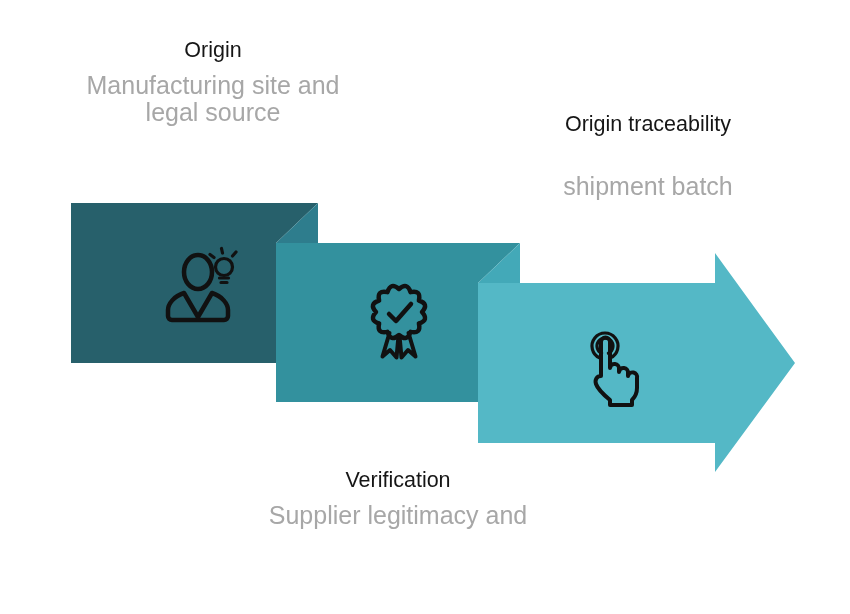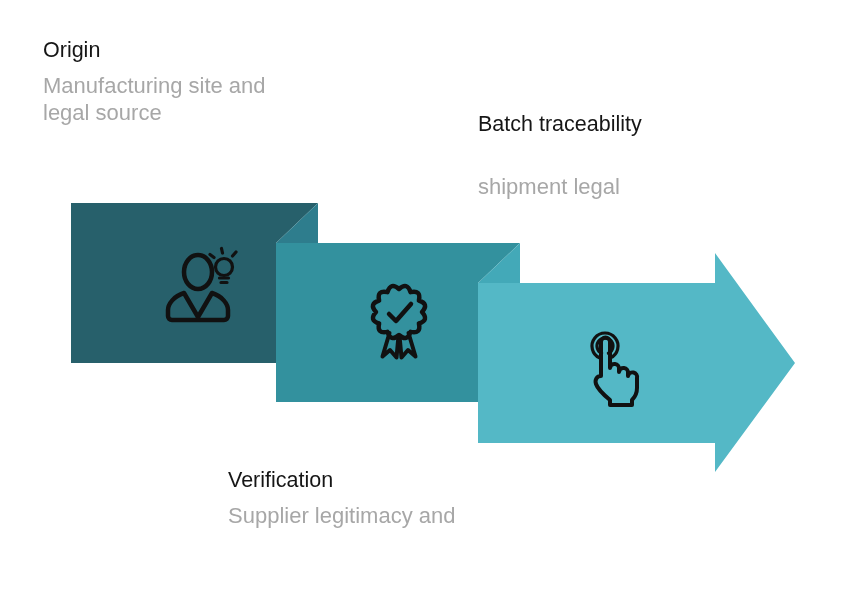--- a/index.html
+++ b/index.html
@@ -8,26 +8,26 @@
     background:#ffffff;
     font-family:"Liberation Sans", sans-serif;
   }
   .stage{position:absolute;left:0;top:0;width:850px;height:614px}
   .shapes{position:absolute;left:0;top:0}
   .icon{position:absolute;overflow:visible}
   .icon .stroke{fill:none;stroke:#111111;stroke-linecap:round;stroke-linejoin:round}
   .w45{stroke-width:4.5}
   .w40{stroke-width:4}
   .w32{stroke-width:3.2}
-  .step-label{position:absolute;width:340px;text-align:left}
+  .step-label{position:absolute;width:340px;text-align:center}
   .step-title{
     margin:0 0 8px 0;font-size:21.5px;line-height:28px;
     font-weight:500;color:#161616;
   }
-  .step-desc{margin:0;font-size:22px;line-height:27px;color:#a7a7a7;font-weight:400}
+  .step-desc{margin:0;font-size:25px;line-height:27px;color:#a7a7a7;font-weight:400}
 </style>
 </head>
 <body>
 
 <div class="stage">
 
   <svg class="shapes" width="850" height="614" viewBox="0 0 850 614">
     <polygon points="71,203 318,203 276,243 276,363 71,363" fill="#27606b"></polygon>
     <polygon points="318,203 318,243 276,243" fill="#2e7d8d"></polygon>
     <polygon points="276,243 520,243 478,283 478,402 276,402" fill="#33919e"></polygon>
@@ -55,23 +55,23 @@
     <path class="stroke w40" d="M21,48 V14 a4.5,4.5 0 0 1 9,0 V40 a4.5,4.5 0 0 1 9,1 v3 a4.5,4.5 0 0 1 9,1 v3 a4.5,4.5 0 0 1 9,2 v10 c0,6 -2,9 -5,12 v5 H30 v-5 C24,67 18,62 16,56 c-1.5,-4.5 1,-8 5,-8 z"></path>
   </svg>
 
   <div class="step-label" style="left:43px;top:36px">
     <p class="step-title">Origin</p>
     <p class="step-desc"><span>Manufacturing site and</span><br>
     <span>legal source</span></p>
   </div>
 
   <div class="step-label" style="left:478px;top:110px">
-    <p class="step-title">Batch traceability</p>
+    <p class="step-title">Origin traceability</p>
     <p class="step-desc"><br>
-    <span>shipment legal</span></p>
+    <span>shipment batch</span></p>
   </div>
 
   <div class="step-label" style="left:228px;top:466px">
     <p class="step-title">Verification</p>
     <p class="step-desc"><span>Supplier legitimacy and</span><br>
     </p>
   </div>
 
 </div>
 

